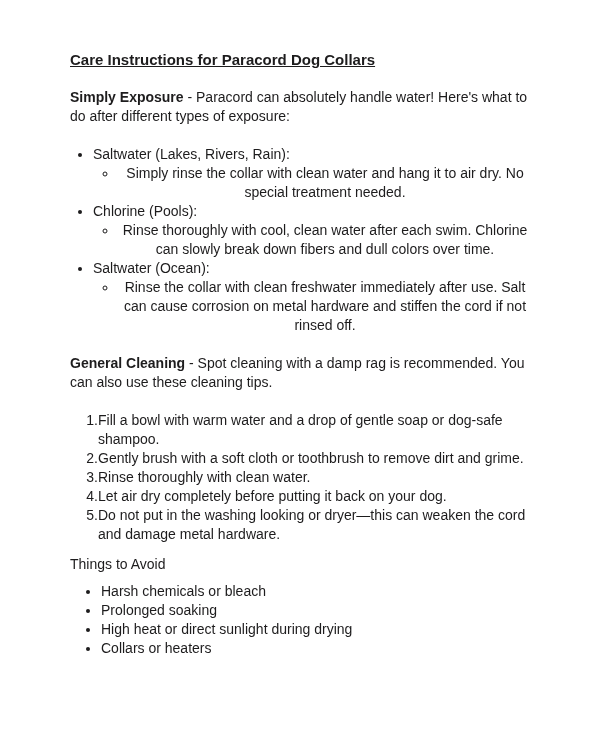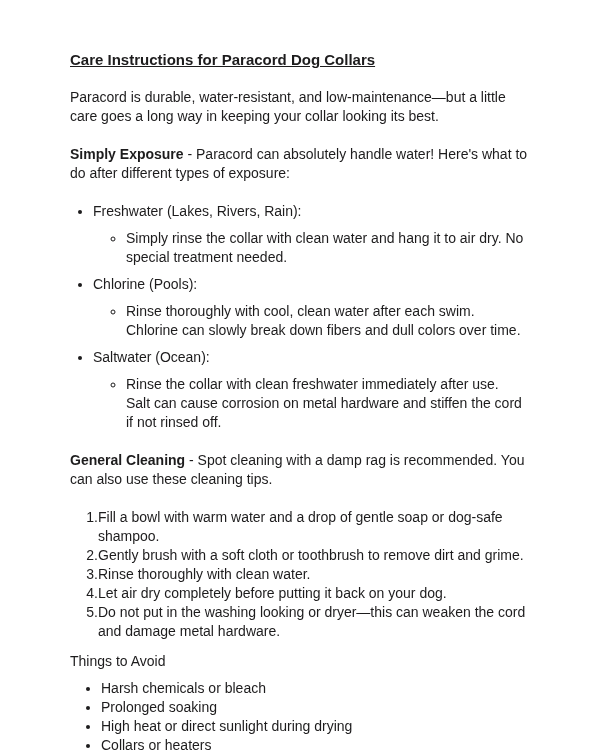--- a/index.html
+++ b/index.html
@@ -38,23 +38,24 @@
   }
   ul.bullets {
     margin: 0 0 19px 0;
     padding-left: 23px;
     list-style: disc outside;
   }
   ul.bullets > li {
     margin: 0;
   }
   ul.bullets ul.sub {
-    margin: 8px;
+    margin: 0;
     padding-left: 25px;
     list-style: circle outside;
+    text-align: center;
   }
   ol.steps {
     margin: 0 0 11px 0;
     padding-left: 28px;
     list-style: none;
     counter-reset: step;
   }
   ol.steps > li {
     counter-increment: step;
     position: relative;
@@ -75,27 +76,26 @@
     list-style: disc outside;
   }
 </style>
 </head>
 <body>
 
 <div class="page">
 
   <h1 class="doc-title">Care Instructions for Paracord Dog Collars</h1>
 
-  <p>Paracord is durable, water-resistant, and low-maintenance—but a little care goes a long way in keeping your collar looking its best.</p>
 
   <p><span class="lead-bold">Simply Exposure</span><span> - Paracord can absolutely handle water! Here's what to do after different types of exposure:</span></p>
 
   <ul class="bullets">
     <li>
-      <span>Freshwater (Lakes, Rivers, Rain):</span>
+      <span>Saltwater (Lakes, Rivers, Rain):</span>
       <ul class="sub">
         <li>Simply rinse the collar with clean water and hang it to air dry. No special treatment needed.</li>
       </ul>
     </li>
     <li>
       <span>Chlorine (Pools):</span>
       <ul class="sub">
         <li>Rinse thoroughly with cool, clean water after each swim. Chlorine can slowly break down fibers and dull colors over time.</li>
       </ul>
     </li>

